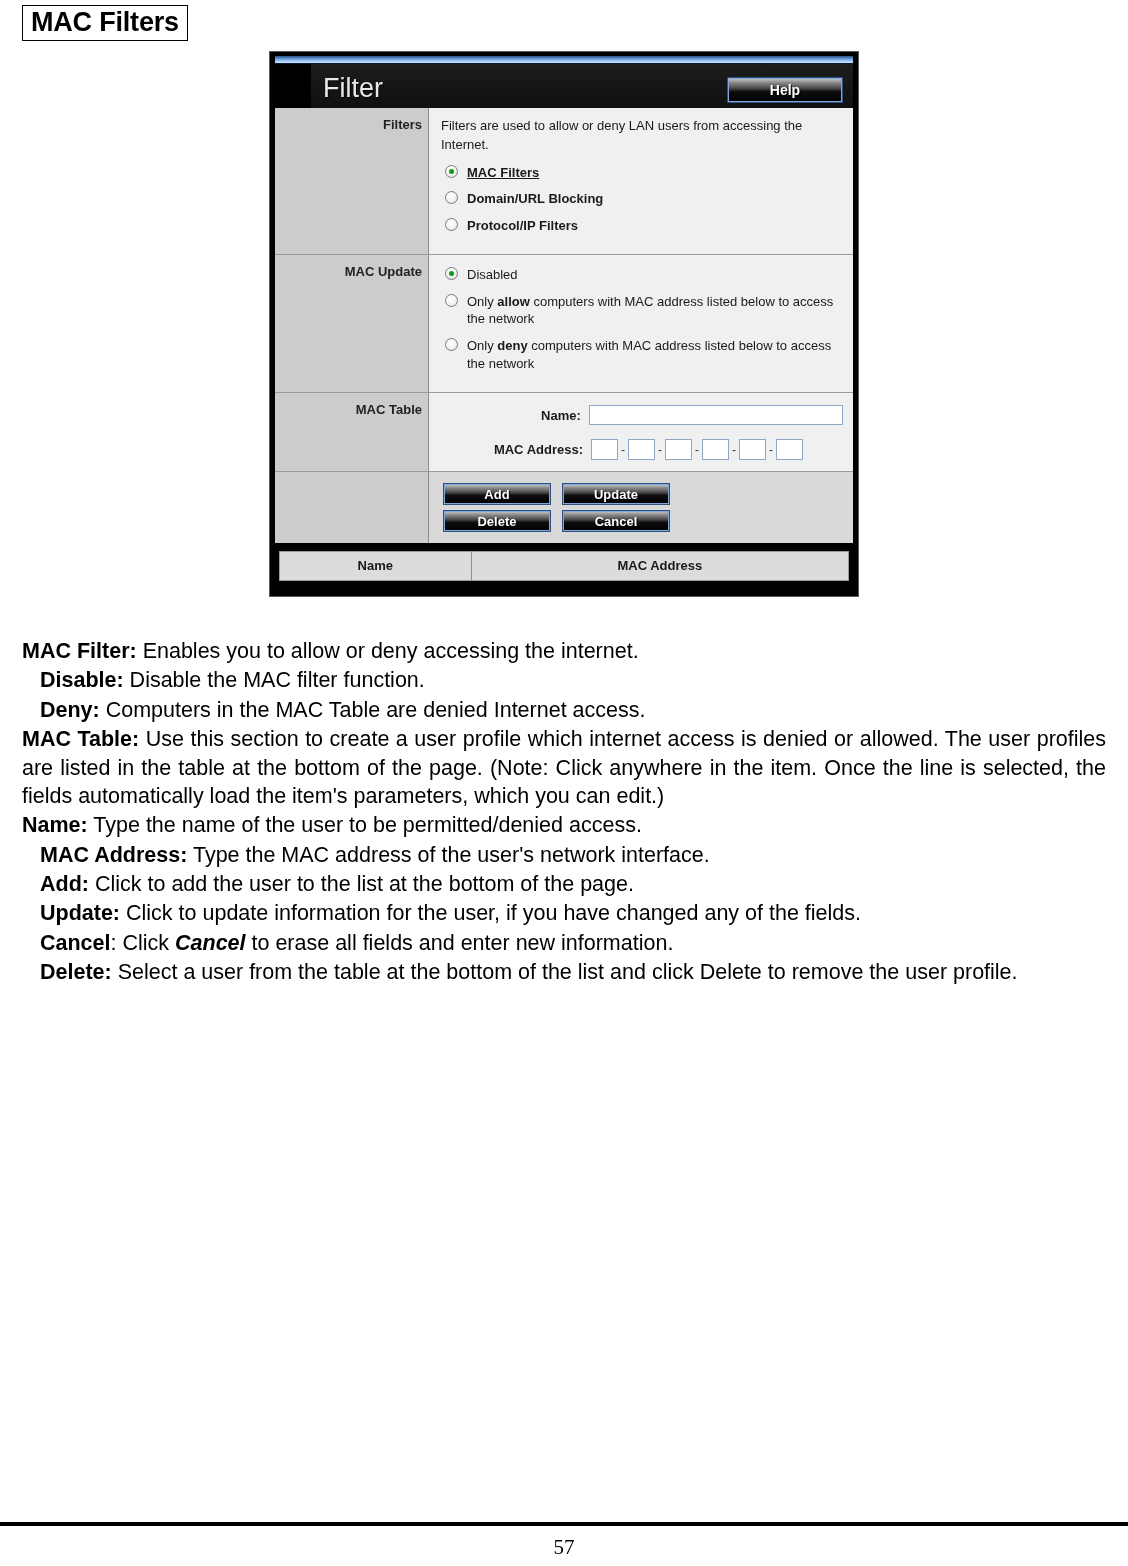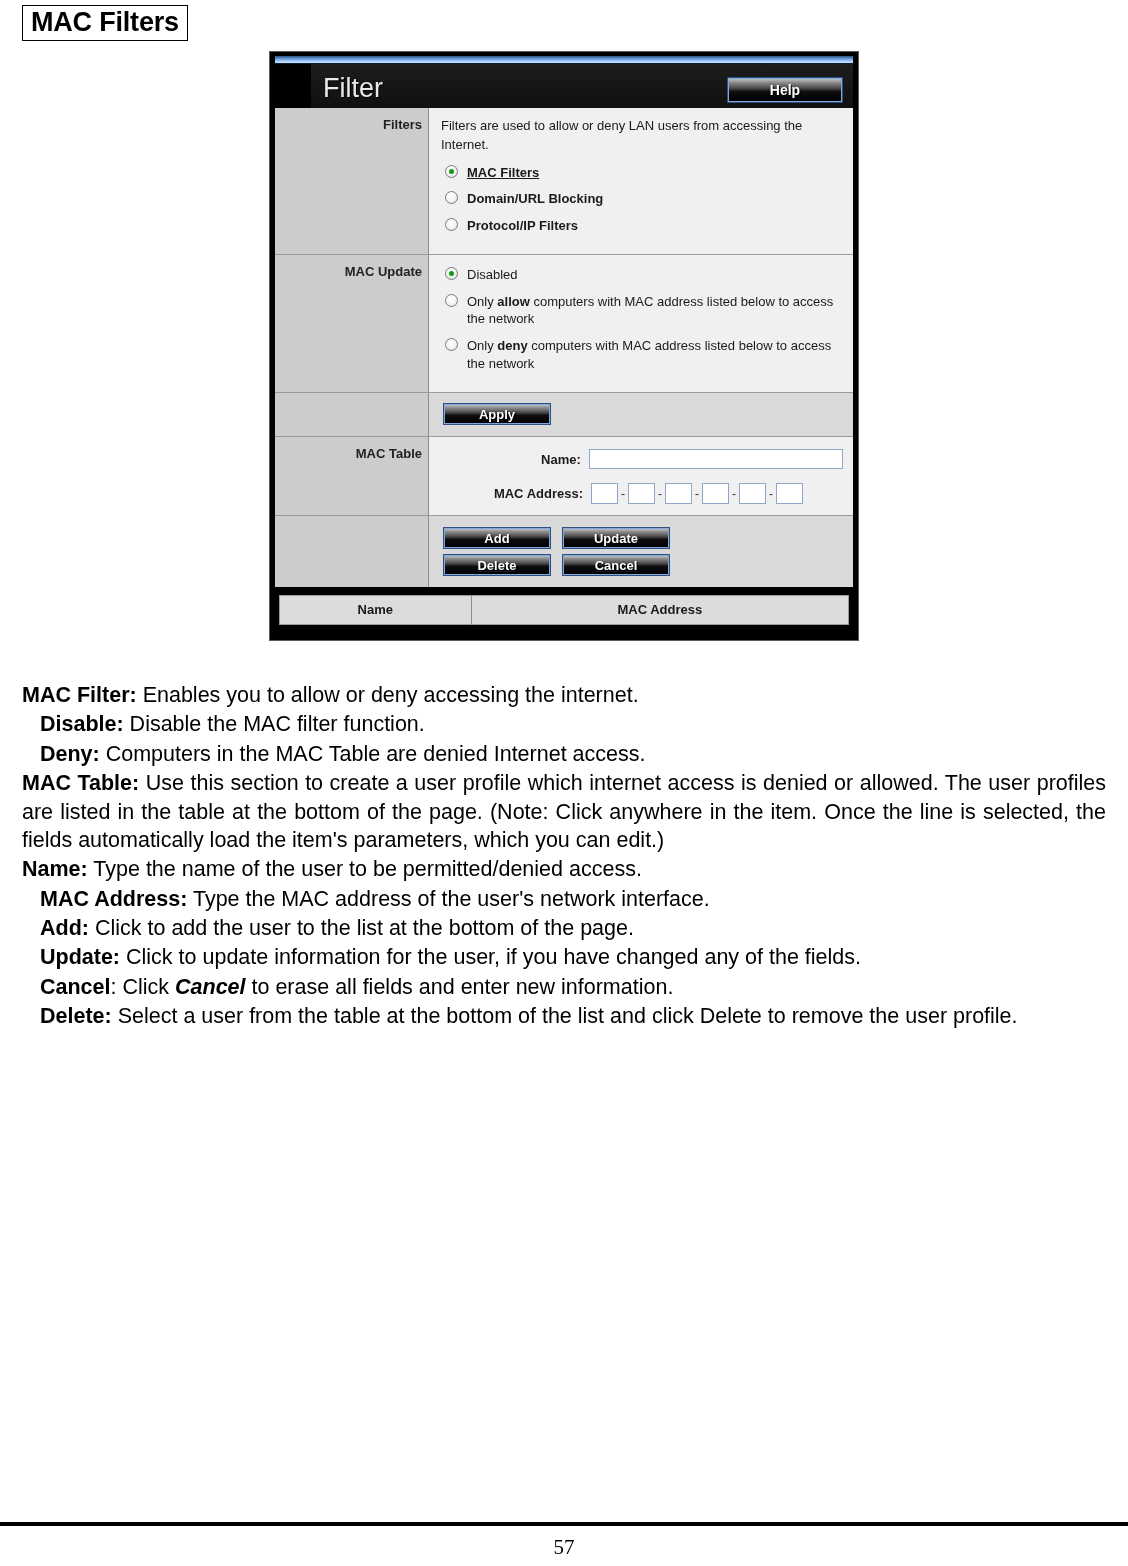--- a/index.html
+++ b/index.html
@@ -176,21 +176,21 @@
     border: 1px solid #8fa8c8;
     background: #ffffff;
     height: 20px;
     box-sizing: border-box;
   }
   .name-input { width: 258px; }
   .mac-oct { width: 27px; height: 21px; }
   .dash { margin: 0 3px; font-size: 12px; color: #333; }
 
   .btn-grid-row { display: flex; margin: 2px 0 0 2px; }
-  .btn-grid-row.r2 { margin-top: 5px; text-decoration: underline; }
+  .btn-grid-row.r2 { margin-top: 5px; }
   .action-btn { width: 108px; margin-right: 11px; }
 
   
   .list-wrap { background: #000; padding: 8px 4px 10px 4px; }
   .list-table {
     width: 100%;
     border-collapse: collapse;
     table-layout: fixed;
     background: #dcdcdc;
     border: 1px solid #9a9a9a;
@@ -287,26 +287,20 @@
             <span class="radio"></span>
             <span class="radio-label normal"><span>Only </span><b>allow</b><span> computers with MAC address listed below to access the network</span></span>
           </div>
           <div class="radio-row">
             <span class="radio"></span>
             <span class="radio-label normal"><span>Only </span><b>deny</b><span> computers with MAC address listed below to access the network</span></span>
           </div>
         </td>
       </tr>
 
-      <tr>
-        <td class="label-cell plain"></td>
-        <td class="content-cell plain">
-          <div class="btn3d apply-btn">Apply</div>
-        </td>
-      </tr>
 
       <tr>
         <td class="label-cell">MAC Table</td>
         <td class="content-cell">
           <div class="field-row">
             <span class="field-label name-lbl">Name:</span>
             <input class="text-input name-input" type="text" value="" style="">
           </div>
           <div class="field-row second">
             <span class="field-label mac-lbl">MAC Address:</span>

